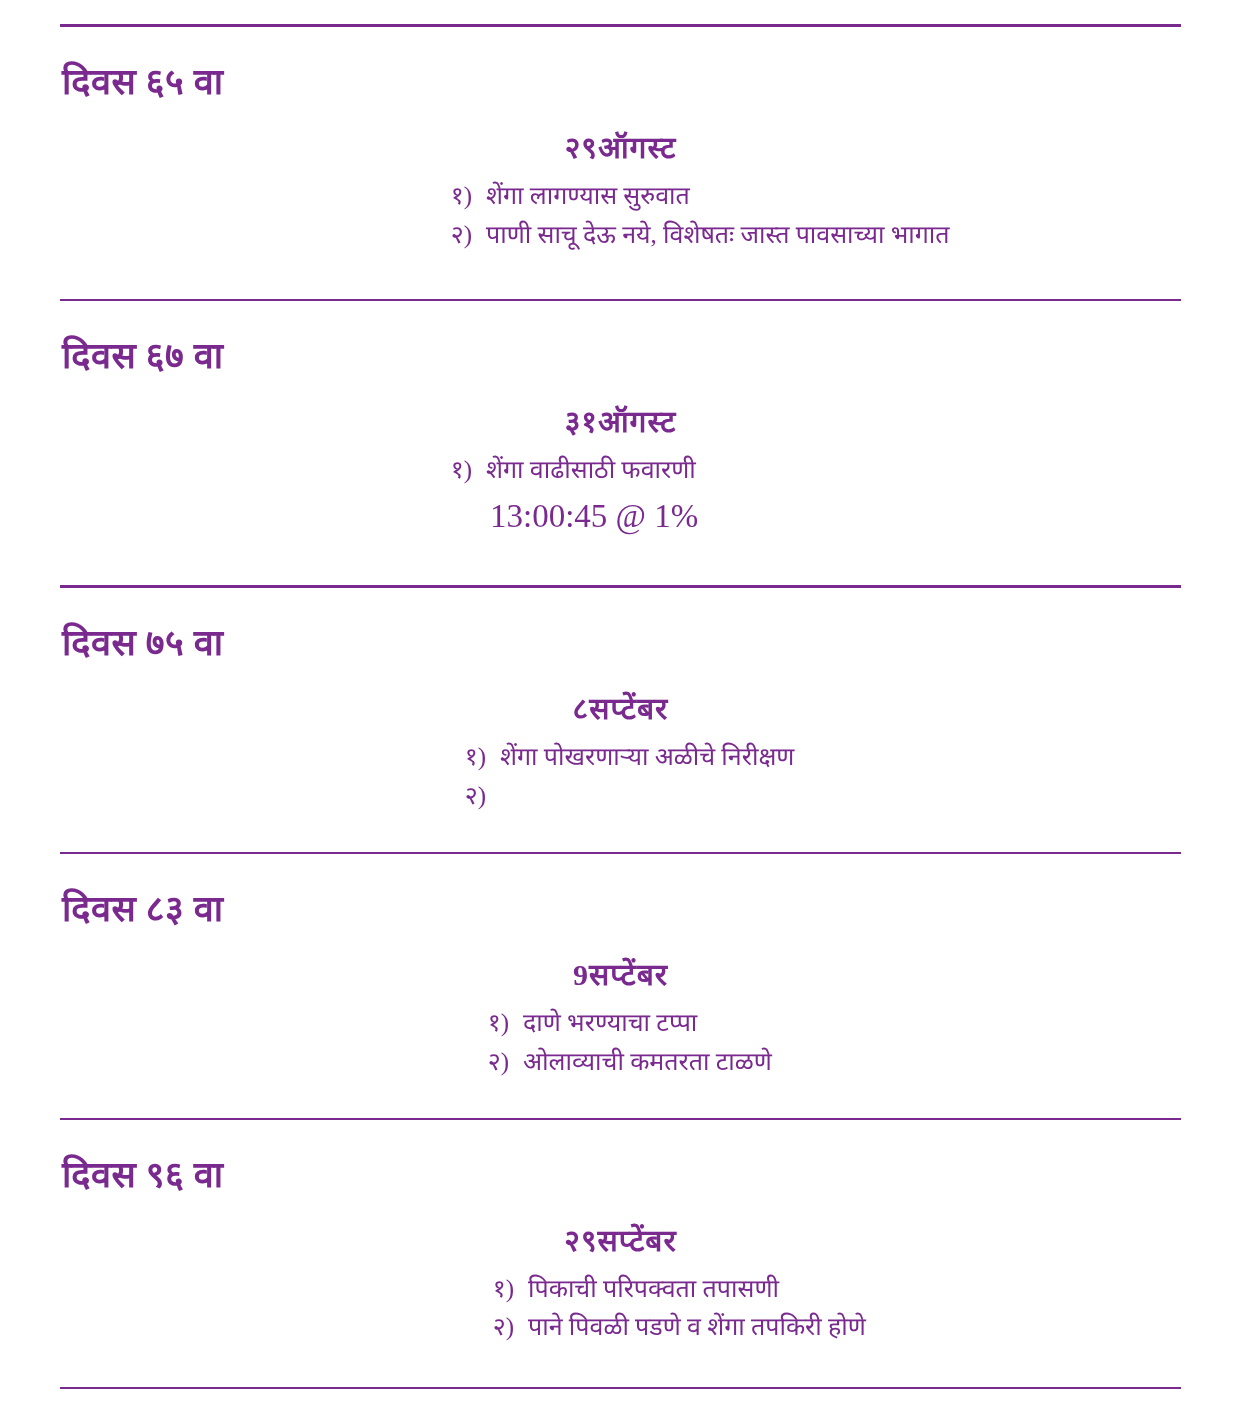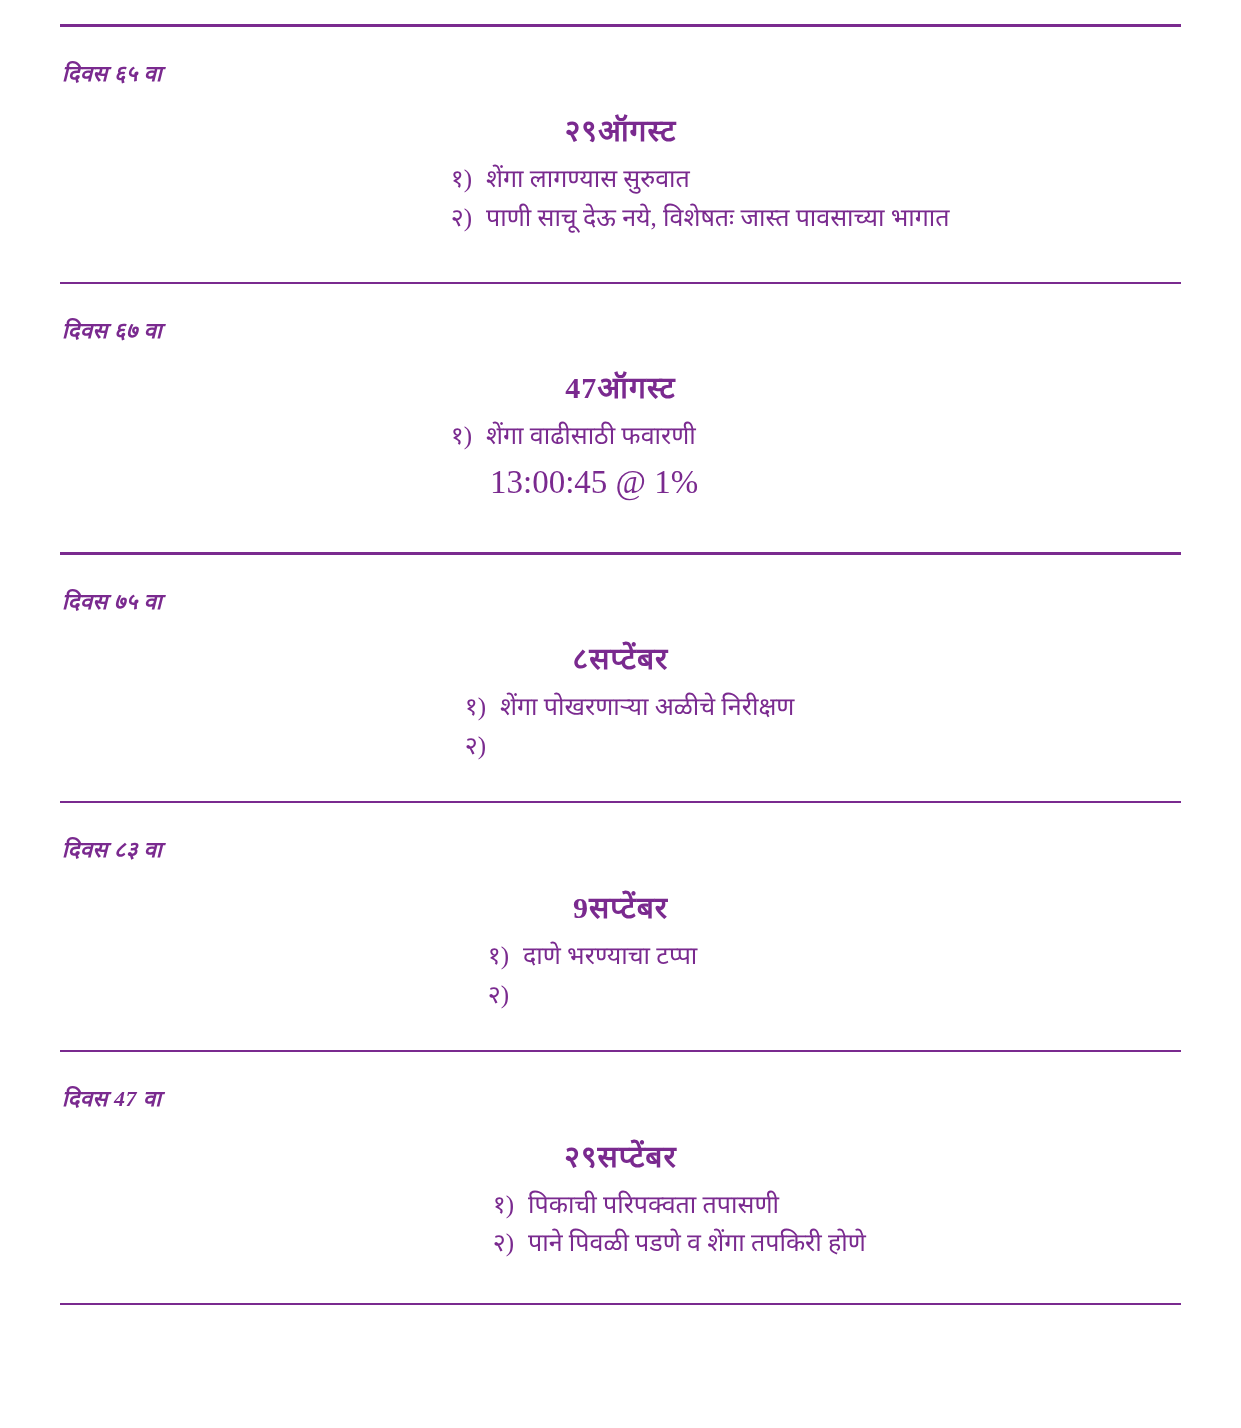--- a/index.html
+++ b/index.html
@@ -31,26 +31,25 @@
     border-top-width: 3px;
   }
   .top-rule {
     margin-top: 24px;
     margin-bottom: 0;
   }
   .entry {
     padding-top: 34px;
   }
   .day-label {
-    font-size: 22px;
+    font-size: 36px;
     font-weight: bold;
     letter-spacing: 0.5px;
     line-height: 1.2;
     margin: 0 0 0 2px;
-    font-style: italic;
   }
   .date-line {
     text-align: center;
     font-size: 30px;
     font-weight: bold;
     margin-top: 22px;
     margin-bottom: 10px;
     letter-spacing: 1px;
   }
   .date-num {
@@ -114,21 +113,21 @@
         <span class="text">पाणी साचू देऊ नये, विशेषतः जास्त पावसाच्या भागात</span>
       </li>
     </ul>
     <div class="entry-spacer-1"></div>
   </section>
   <hr class="rule">
 
   <section class="entry block-2">
     <div class="day-label">दिवस ६७ वा</div>
     <div class="date-line">
-      <span class="date-num">47</span><span>ऑगस्ट</span>
+      <span class="date-num">३१</span><span>ऑगस्ट</span>
     </div>
     <ul class="items">
       <li class="item">
         <span class="marker">१)</span>
         <span class="text">शेंगा वाढीसाठी फवारणी</span>
       </li>
     </ul>
     <div class="subline">13:00:45 @ 1%</div>
     <div class="entry-spacer-2"></div>
   </section>
@@ -157,28 +156,29 @@
     <div class="date-line">
       <span class="date-num">9</span><span>सप्टेंबर</span>
     </div>
     <ul class="items">
       <li class="item">
         <span class="marker">१)</span>
         <span class="text">दाणे भरण्याचा टप्पा</span>
       </li>
       <li class="item">
         <span class="marker">२)</span>
+        <span class="text">ओलाव्याची कमतरता टाळणे</span>
       </li>
     </ul>
     <div class="entry-spacer-4"></div>
   </section>
   <hr class="rule">
 
   <section class="entry block-5">
-    <div class="day-label">दिवस 47 वा</div>
+    <div class="day-label">दिवस ९६ वा</div>
     <div class="date-line">
       <span class="date-num">२९</span><span>सप्टेंबर</span>
     </div>
     <ul class="items">
       <li class="item">
         <span class="marker">१)</span>
         <span class="text">पिकाची परिपक्वता तपासणी</span>
       </li>
       <li class="item">
         <span class="marker">२)</span>

